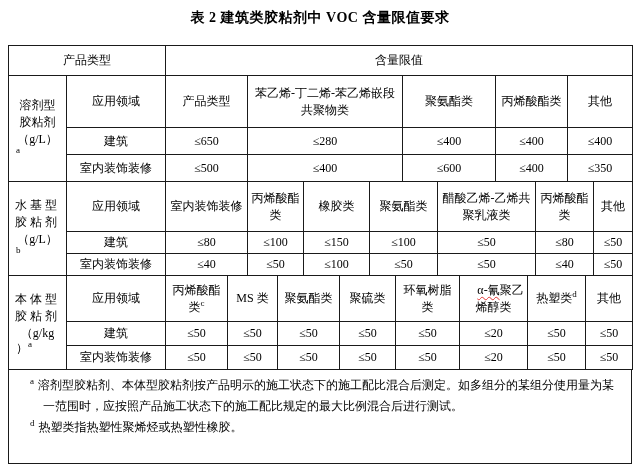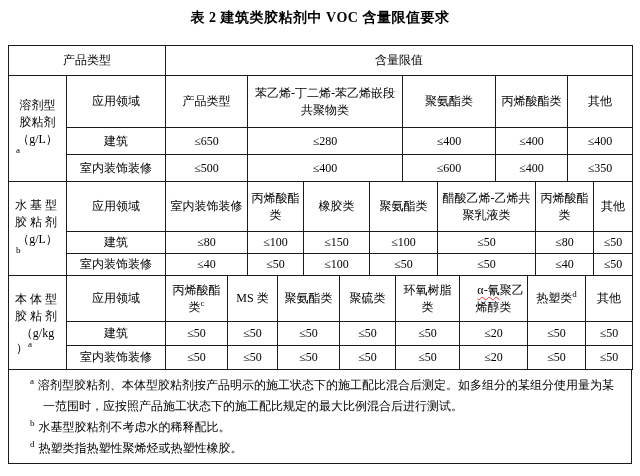--- a/index.html
+++ b/index.html
@@ -243,18 +243,17 @@
         <td>≤50</td>
         <td>≤20</td>
         <td>≤50</td>
         <td>≤50</td>
       </tr>
     </tbody>
       </table>
 
     <div class="footnotes">
       <p class="fnote"><sup class="fsup">a</sup><span>溶剂型胶粘剂、本体型胶粘剂按产品明示的施工状态下的施工配比混合后测定。如多组分的某组分使用量为某一范围时，应按照产品施工状态下的施工配比规定的最大比例混合后进行测试。</span></p>
-      <p class="fnote"><sup class="fsup">b</sup><span>水基型胶粘剂不考虑水的稀释配比。</span></p>
       <p class="fnote"><sup class="fsup">d</sup><span>热塑类指热塑性聚烯烃或热塑性橡胶。</span></p>
     </div>
 
   </div>
 </div>
 
 </body></html>

